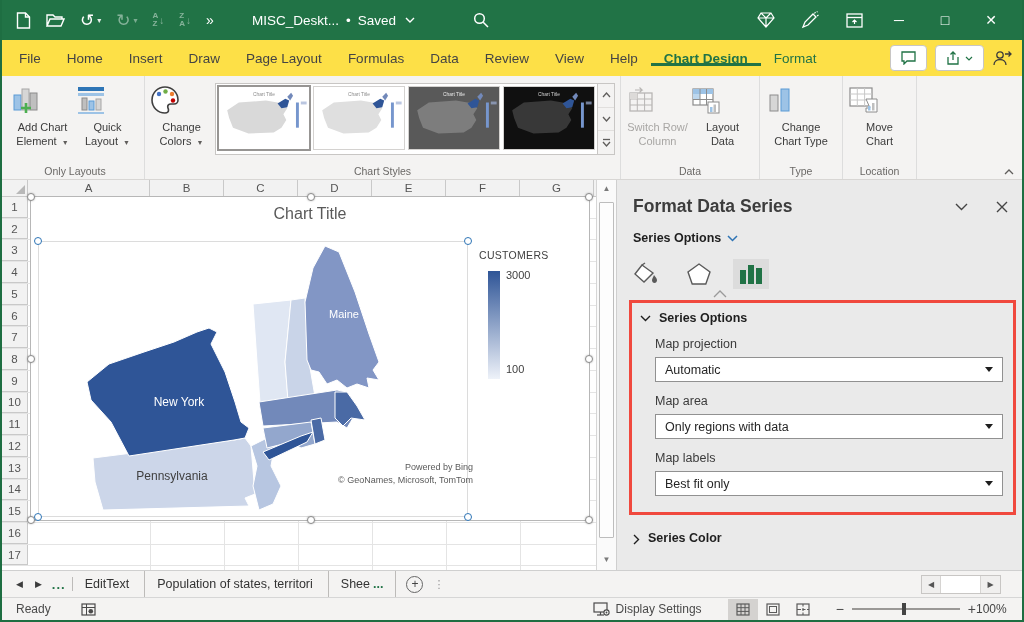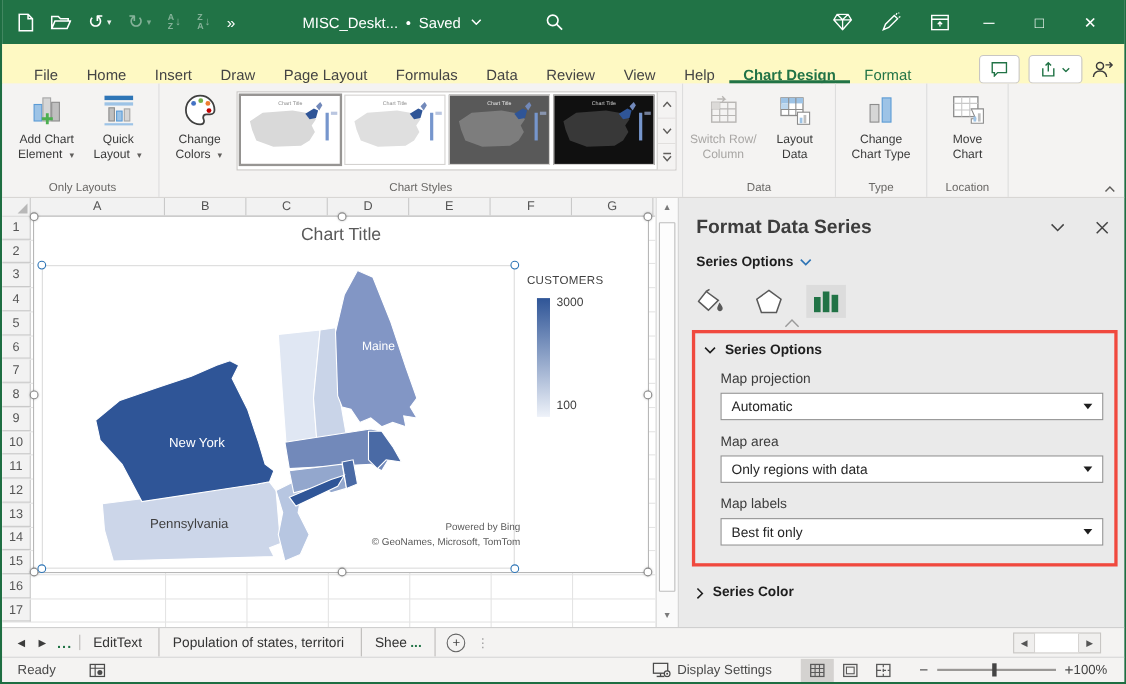--- a/index.html
+++ b/index.html
@@ -10,39 +10,39 @@
   .titlebar{height:40px;background:#217346;display:flex;align-items:center;color:#fff;flex-shrink:0;padding:0 8px}
   .qat{display:flex;align-items:center;gap:15px;margin-left:6px}
   .qicon{display:flex;align-items:center;color:#fff;cursor:pointer}
   .qicon svg{display:block}
   .qicon.dim{opacity:.45}
   .qchev{font-size:8px;margin-left:3px;opacity:.9}
   .sorticon{display:flex;align-items:center;gap:1px;font-weight:bold}
   .sortletters{display:flex;flex-direction:column;font-size:8px;line-height:8px}
   .sortarrow{font-size:10px}
   .qmore{font-size:14px;letter-spacing:-1px}
-  .doctitle{display:flex;align-items:center;gap:7px;margin-left:62px;font-size:13.5px}
+  .doctitle{display:flex;align-items:center;gap:7px;margin-left:39px;font-size:13.5px}
   .doctitle .chev{margin-left:2px}
   .searchbtn{margin-left:58px;display:flex;align-items:center}
   .tb-right{margin-left:auto;display:flex;align-items:center}
   .tb-ic{width:44px;height:40px;display:flex;align-items:center;justify-content:center;color:#fff}
   .winctl{width:46px;height:40px;display:flex;align-items:center;justify-content:center;font-size:14px}
   
-  .tabsrow{height:36px;background:#fef9c3;display:flex;align-items:flex-end;padding-left:16px;flex-shrink:0}
+  .tabsrow{height:36px;background:#fde047;display:flex;align-items:center;padding-left:4px;flex-shrink:0}
   .rtab{padding:0 13px;display:flex;align-items:center;font-size:13.5px;color:#444;cursor:pointer;position:relative;white-space:nowrap}
   .rtab.is-active{color:#217346;font-weight:bold;box-shadow:inset 0 -3px 0 #217346}
   .rtab.is-accent{color:#217346}
   .tabs-right{margin-left:auto;display:flex;align-items:center;gap:8px;padding-right:10px}
   .pillbtn{height:26px;border:1px solid #c8c6c4;border-radius:4px;background:#fff;display:flex;align-items:center;justify-content:center;padding:0 10px;color:#217346;gap:5px}
   
   .ribbon{height:104px;background:#f4f3f2;display:flex;align-items:stretch;position:relative;border-bottom:1px solid #d8d6d4;flex-shrink:0;padding-left:4px}
   .rgroup{display:flex;flex-direction:column;border-right:1px solid #ddd;padding:3px 5px 1px}
   .rgroup-body{flex:1;display:flex;align-items:flex-start;gap:2px}
   .rgroup-label{font-size:10.5px;color:#6a6866;text-align:center;padding:2px 0 1px}
-  .bigbtn{width:63px;display:flex;flex-direction:column;align-items:center;padding-top:6px;cursor:pointer;border-radius:2px}
+  .bigbtn{width:63px;display:flex;flex-direction:column;padding-top:6px;cursor:pointer;border-radius:2px}
   .bigbtn .blabel{font-size:11px;color:#3b3b3b;text-align:center;line-height:13.5px;margin-top:6px;white-space:nowrap}
   .bigbtn.disabled .blabel{color:#a8a6a4}
   .bigbtn svg{display:block}
   .dd-ar{font-size:7px;color:#605e5c;margin-left:2px}
   .gallery{margin-top:4px;border:1px solid #c8c6c4;background:#fff;display:flex;height:72px}
   .thumbs{display:flex;gap:3px;padding:2px}
   .thumb{width:92px;height:64px;border:1px solid #d4d2d0;position:relative;overflow:hidden}
   .thumb.is-selected{outline:2px solid #979593;outline-offset:-1px;border-color:#6e6c6a}
   .thumb svg{display:block;width:100%;height:100%}
   .galarrows{width:17px;border-left:1px solid #c8c6c4;display:flex;flex-direction:column}
@@ -64,21 +64,21 @@
   .chart{position:absolute;left:28px;top:16px;width:560px;height:325px;background:#fff;border:1px solid #b7b7b7}
   .chart-title{position:absolute;top:8px;left:0;right:0;text-align:center;font-size:16px;color:#595959}
   .plotframe{position:absolute;left:7px;top:44px;width:430px;height:276px;border:1px solid #dcdcdc}
   .mapsvg{position:absolute;left:8px;top:45px}
   .hdl{position:absolute;width:8px;height:8px;border-radius:50%;background:#fff;border:1px solid #8c8c8c;box-shadow:0 0 2px rgba(0,0,0,.25)}
   .bhdl{position:absolute;width:8px;height:8px;border-radius:50%;background:#fff;border:1.5px solid #2e75b6}
   .legend-title{position:absolute;left:448px;top:52px;font-size:10.5px;color:#404040;letter-spacing:.3px}
   .legend-bar{position:absolute;left:457px;top:74px}
   .legend-max{position:absolute;left:475px;top:72px;font-size:11px;color:#404040}
   .legend-min{position:absolute;left:475px;top:166px;font-size:11px;color:#404040}
-  .attrib{position:absolute;right:116px;top:276px;text-align:right;font-size:9px;color:#5a5a5a;line-height:13px}
+  .attrib{position:absolute;right:116px;top:264px;text-align:right;font-size:9px;color:#5a5a5a;line-height:13px}
   
   .vscroll{width:20px;background:#fafafa;border-left:1px solid #d6d6d6;position:relative;flex-shrink:0}
   .vs-btn{height:17px;display:flex;align-items:center;justify-content:center;color:#7a7a7a;font-size:8px}
   .vs-thumb{position:absolute;left:2px;right:2px;top:22px;height:336px;background:#fdfdfd;border:1px solid #bdbdbd;border-radius:1px}
   .vs-down{position:absolute;bottom:2px;left:0;right:0}
   
   .pane{flex:1;background:#eaeaea;border-left:1px solid #cfcfcf;display:flex;flex-direction:column;overflow:hidden}
   .pane-head{display:flex;align-items:center;margin:16px 14px 0 16px}
   .pane-title{font-size:17.5px;color:#3d3d3d;font-weight:700}
   .pane-hicons{margin-left:auto;display:flex;align-items:center;gap:28px;color:#444}

